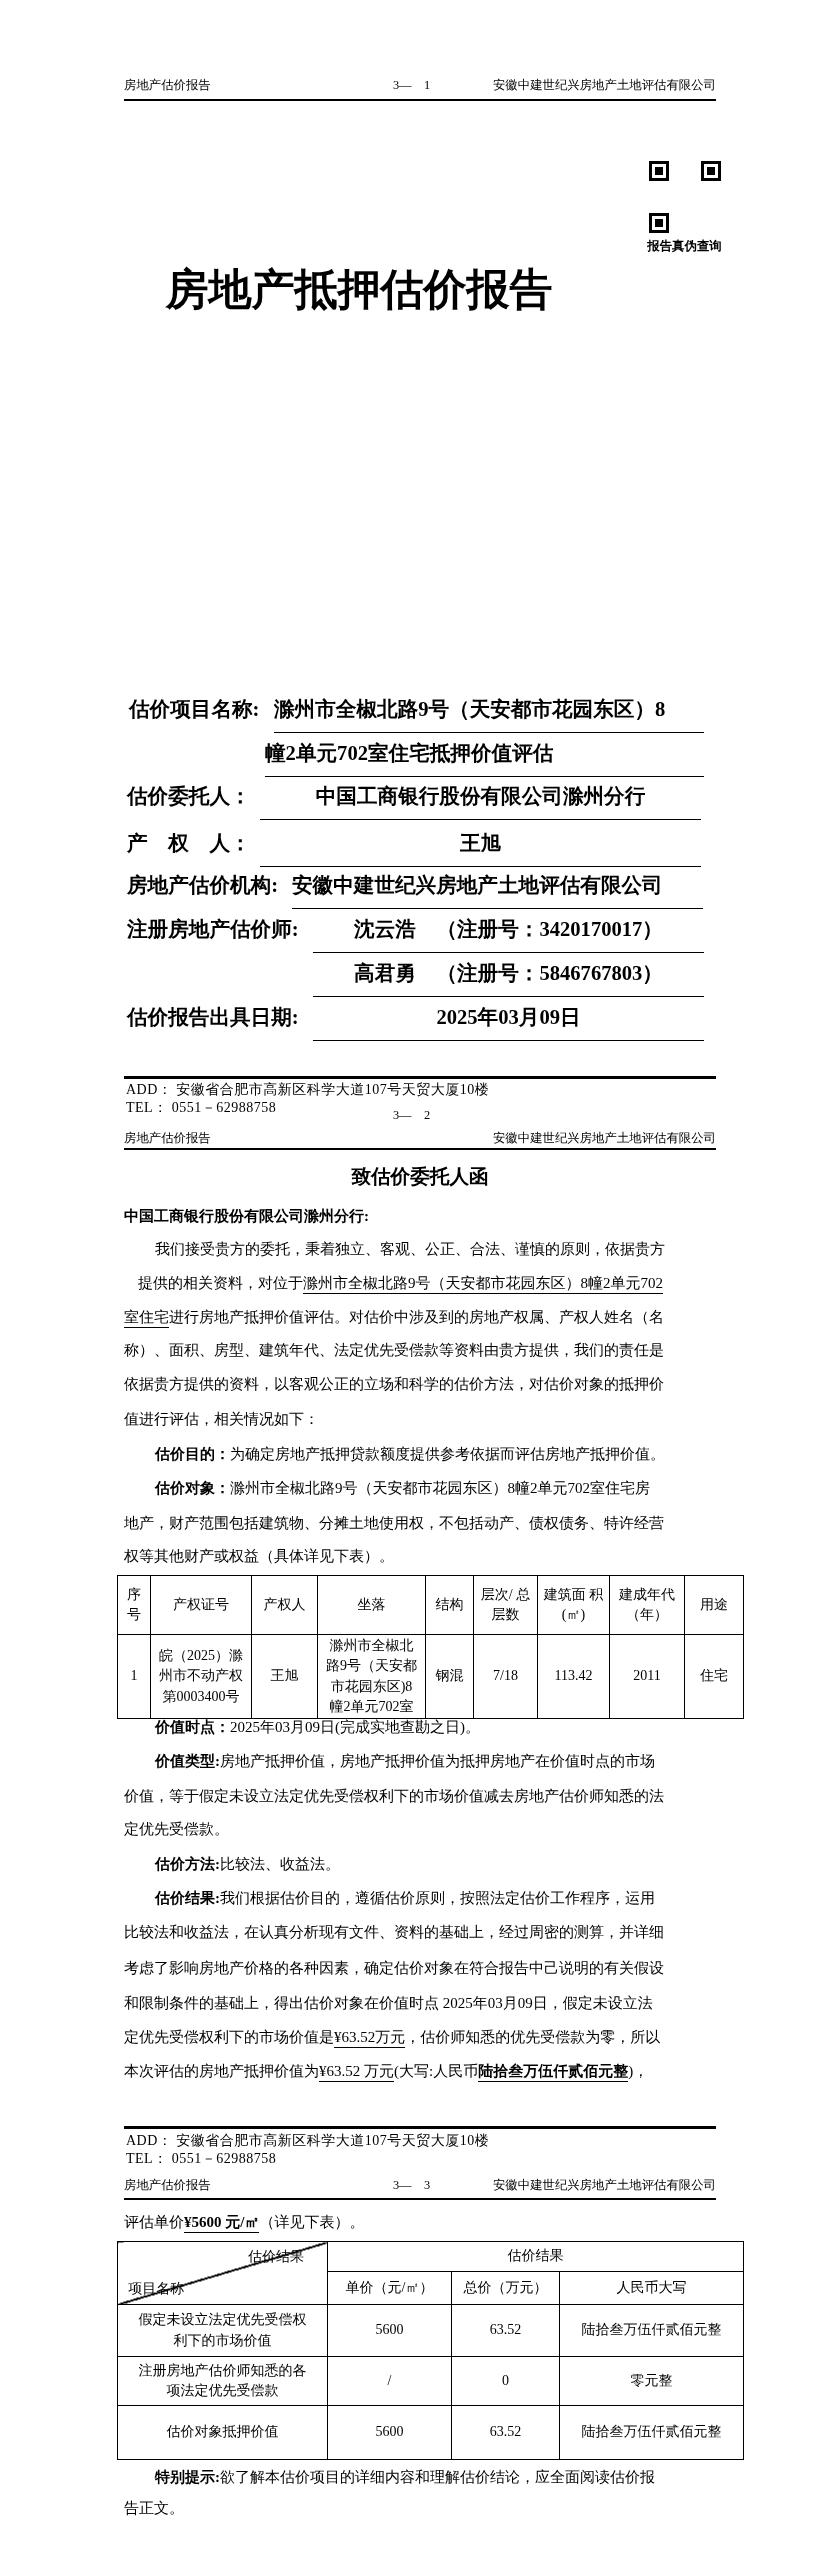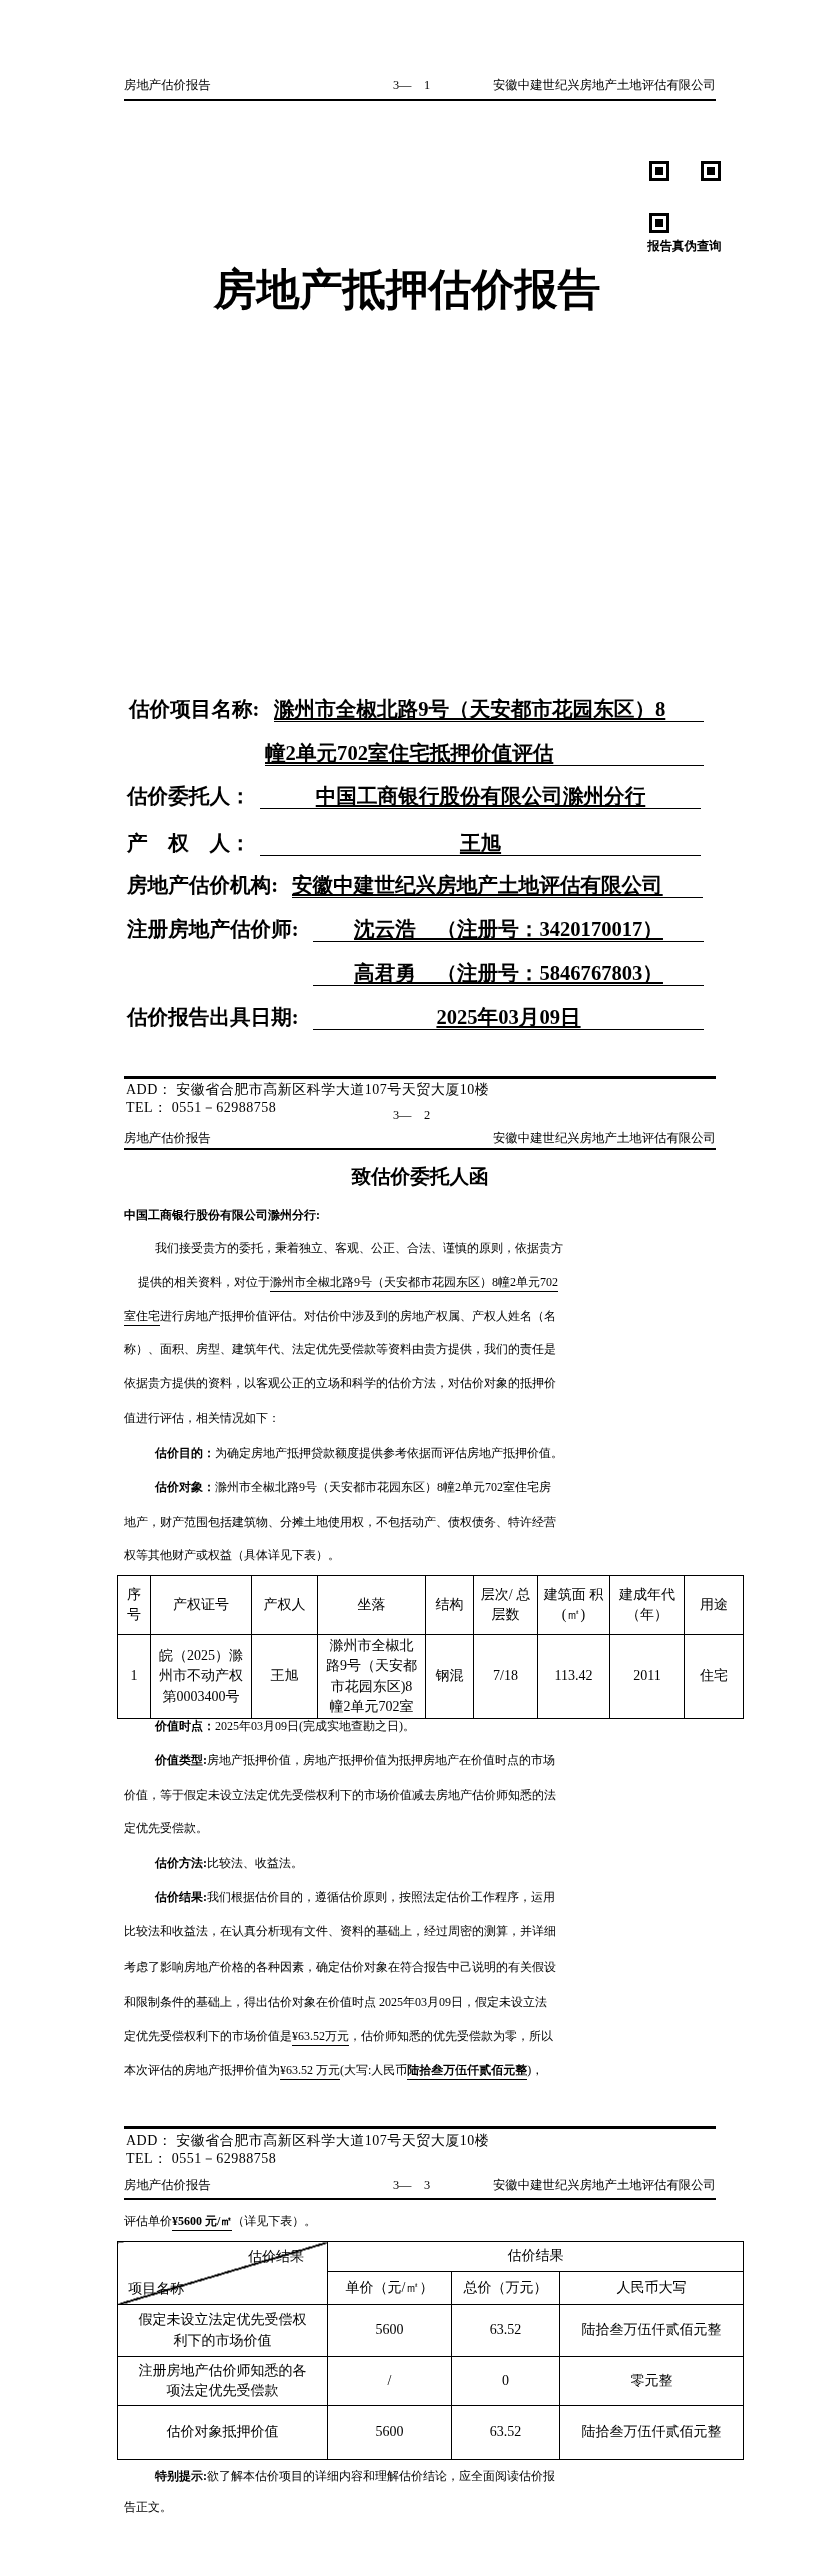--- a/index.html
+++ b/index.html
@@ -5,25 +5,25 @@
   html,body{margin:0;padding:0;background:#e8e8e8;}
   #page{position:relative;width:818px;height:3300px;background:#ffffff;
         font-family:"Liberation Serif","DejaVu Serif",serif;color:#000;overflow:hidden;}
   .abs{position:absolute;}
   .ln{line-height:1.18;white-space:nowrap;}
   .b{font-weight:bold;}
   .ctr{text-align:center;}
   .rt{text-align:right;}
   .hdr{font-size:12.4px;}
   .ft{font-size:14px;letter-spacing:0.5px;}
-  .body30{font-size:12px;text-align:center;}
+  .body30{font-size:15px;text-align:center;}
   .f40{font-size:20.6px;font-weight:bold;}
   .hline{background:#000;height:2.1px;}
   .fline{background:#000;height:2.6px;}
-  .cu{border-bottom:1.5px solid #000;padding-bottom:0;display:block;text-decoration:underline;}
+  .cu{border-bottom:1.5px solid #000;padding-bottom:11px;display:block;}
   .bu{border-bottom:1px solid #000;padding-bottom:1.5px;}
   
   table{border-collapse:collapse;table-layout:fixed;}
   td{border:1.5px solid #000;text-align:center;vertical-align:middle;
      font-size:14px;line-height:1.45;padding:1px 7.2px;word-break:break-all;}
   
   .diag{position:relative;padding:0;
     background:linear-gradient(to bottom right,transparent calc(50% - 1px),#000 calc(50% - 1px) calc(50% + 1px),transparent calc(50% + 1px));}
   .diag .dt{position:absolute;top:5.2px;right:23px;font-size:14px;}
   .diag .db{position:absolute;bottom:5.2px;left:10.3px;font-size:14px;}
@@ -46,21 +46,21 @@
   <div class="abs hdr ln rt" style="left:124px;top:78px;width:592px;">安徽中建世纪兴房地产土地评估有限公司</div>
   <div class="abs hline" style="left:124px;top:99px;width:592px;"></div>
 
   <div id="qr">
     <span class="qr-eye" style="left:1px;top:1px;"></span>
     <span class="qr-eye" style="right:1px;top:1px;"></span>
     <span class="qr-eye" style="left:1px;bottom:1px;"></span>
   </div>
   <div class="abs b ln ctr" style="left:641px;top:239px;width:87px;font-size:12.4px;">报告真伪查询</div>
 
-  <div class="abs b ln ctr" style="left:0;top:265px;width:718px;font-size:43px;margin-left:48px;">房地产抵押估价报告</div>
+  <div class="abs b ln ctr" style="left:0;top:265px;width:718px;font-size:43px;">房地产抵押估价报告</div>
 
   <div class="abs f40 ln" style="left:129px;top:697px;">估价项目名称:</div>
   <div class="abs f40 ln cu" style="left:274px;top:697px;width:430px;">滁州市全椒北路9号（天安都市花园东区）8</div>
   <div class="abs f40 ln cu" style="left:265px;top:741px;width:439px;">幢2单元702室住宅抵押价值评估</div>
 
   <div class="abs f40 ln" style="left:127px;top:784px;">估价委托人：</div>
   <div class="abs f40 ln cu ctr" style="left:260px;top:784px;width:441px;">中国工商银行股份有限公司滁州分行</div>
 
   <div class="abs f40 ln" style="left:127px;top:831px;">产　权　人：</div>
   <div class="abs f40 ln cu ctr" style="left:260px;top:831px;width:441px;">王旭</div>

